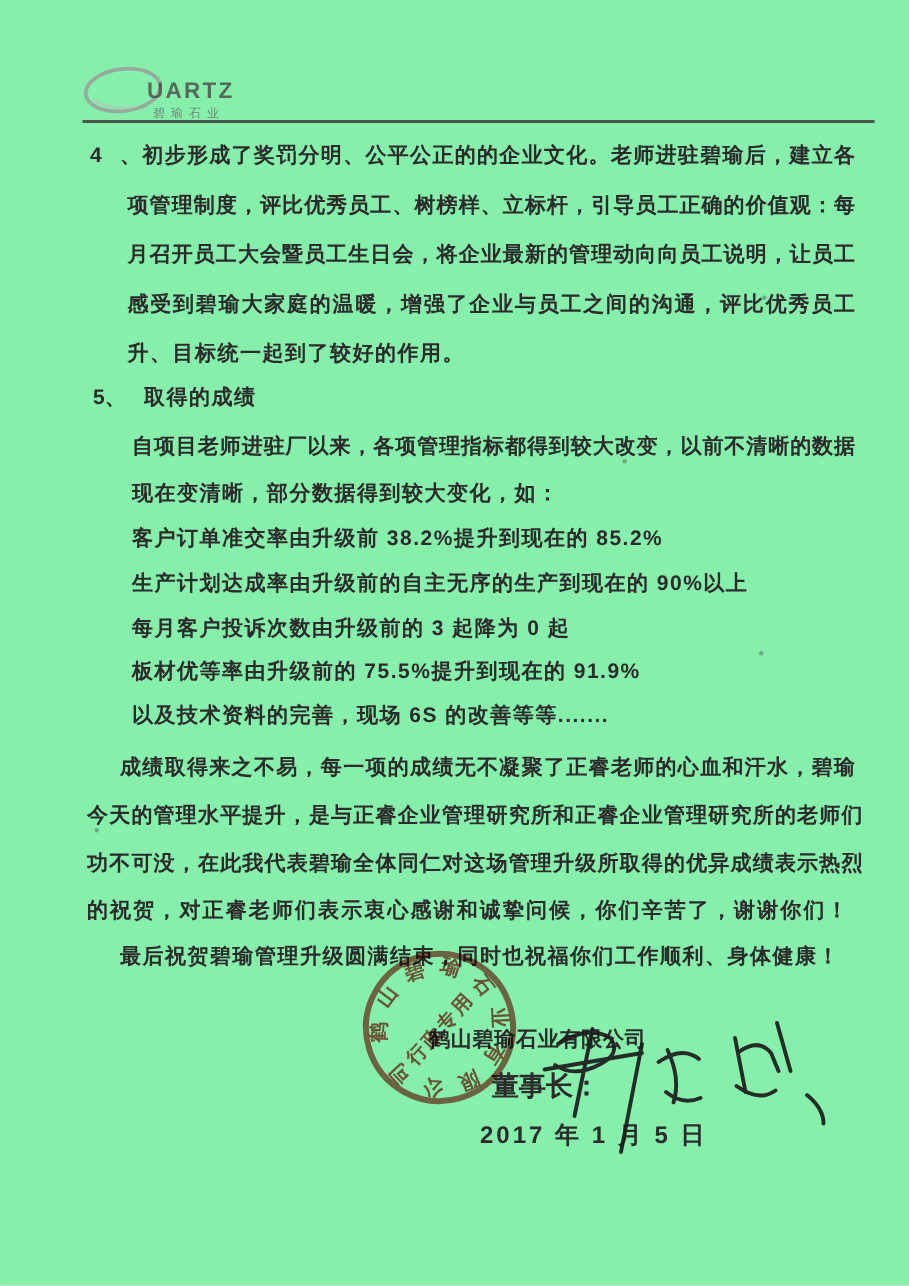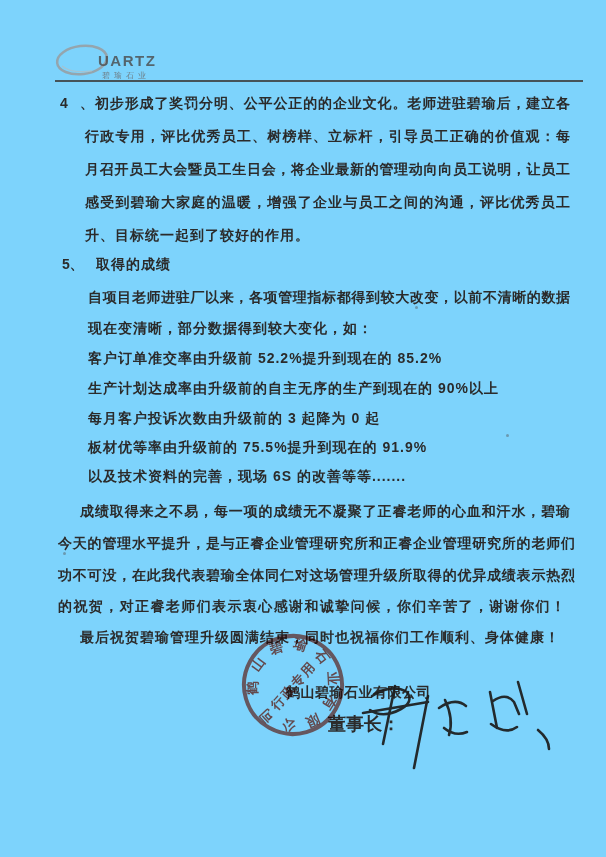--- a/index.html
+++ b/index.html
@@ -1,19 +1,19 @@
 <!DOCTYPE html>
 <html><head>
 <meta charset="utf-8">
 <style>
   html,body{margin:0;padding:0;}
   body{background:#e8e8e6;font-family:"Liberation Sans",sans-serif;}
   .page{
     position:relative;width:606px;height:857px;margin:0 auto;
-    background:#7dd3fc;overflow:hidden;
+    background:#86efac;overflow:hidden;
     box-shadow:0 0 4px rgba(0,0,0,.15);
   }
   
   .logo{position:absolute;left:50px;top:38px;width:160px;height:48px;}
   .logo-ellipse{position:absolute;left:4px;top:4px;}
   .logo-brand{
     position:absolute;left:48px;top:14px;font-size:15px;color:#4a4a4a;
     letter-spacing:1.5px;font-weight:600;opacity:.8;
   }
   .logo-sub{
@@ -58,44 +58,45 @@
       <ellipse cx="28" cy="18" rx="25" ry="14" fill="none" stroke="#9a9a9a" stroke-width="2.5" transform="rotate(-7 28 18)" opacity=".8"></ellipse>
       <path d="M8,24 q10,8 30,5" fill="none" stroke="#bbb" stroke-width="1.5" opacity=".6"></path>
     </svg>
     <div class="logo-brand">UARTZ</div>
     <div class="logo-sub">碧瑜石业</div>
   </div>
 
   <div class="rule"></div>
 
   <div class="ln just" style="left:60px;top:93px;width:510px"><span class="num">4、</span><span>初步形成了奖罚分明、公平公正的的企业文化。老师进驻碧瑜后，建立各</span></div>
-  <div class="ln just" style="left:85px;top:126px;width:485px">行政专用，评比优秀员工、树榜样、立标杆，引导员工正确的价值观：每</div>
+  <div class="ln just" style="left:85px;top:126px;width:485px">项管理制度，评比优秀员工、树榜样、立标杆，引导员工正确的价值观：每</div>
   <div class="ln just" style="left:85px;top:159px;width:485px">月召开员工大会暨员工生日会，将企业最新的管理动向向员工说明，让员工</div>
   <div class="ln just" style="left:85px;top:192px;width:485px">感受到碧瑜大家庭的温暖，增强了企业与员工之间的沟通，评比优秀员工</div>
   <div class="ln" style="left:85px;top:225px">升、目标统一起到了较好的作用。</div>
 
   <div class="ln" style="left:62px;top:254px"><span class="num">5、</span><span>取得的成绩</span></div>
 
   <div class="ln" style="left:88px;top:318px">现在变清晰，部分数据得到较大变化，如：</div>
   <div class="ln just" style="left:88px;top:287px;width:482px">自项目老师进驻厂以来，各项管理指标都得到较大改变，以前不清晰的数据</div>
 
-  <div class="ln" style="left:88px;top:348px">客户订单准交率由升级前 52.2%提升到现在的 85.2%</div>
+  <div class="ln" style="left:88px;top:348px">客户订单准交率由升级前 38.2%提升到现在的 85.2%</div>
   <div class="ln" style="left:88px;top:378px">生产计划达成率由升级前的自主无序的生产到现在的 90%以上</div>
   <div class="ln" style="left:88px;top:408px">每月客户投诉次数由升级前的 3 起降为 0 起</div>
   <div class="ln" style="left:88px;top:437px">板材优等率由升级前的 75.5%提升到现在的 91.9%</div>
   <div class="ln" style="left:88px;top:466px">以及技术资料的完善，现场 6S 的改善等等.......</div>
 
   <div class="ln just" style="left:80px;top:501px;width:490px">成绩取得来之不易，每一项的成绩无不凝聚了正睿老师的心血和汗水，碧瑜</div>
   <div class="ln just" style="left:58px;top:533px;width:517px">今天的管理水平提升，是与正睿企业管理研究所和正睿企业管理研究所的老师们</div>
   <div class="ln just" style="left:58px;top:565px;width:517px">功不可没，在此我代表碧瑜全体同仁对这场管理升级所取得的优异成绩表示热烈</div>
   <div class="ln just" style="left:58px;top:596px;width:507px">的祝贺，对正睿老师们表示衷心感谢和诚挚问候，你们辛苦了，谢谢你们！</div>
   <div class="ln" style="left:80px;top:627px">最后祝贺碧瑜管理升级圆满结束，同时也祝福你们工作顺利、身体健康！</div>
 
   <div class="company">鹤山碧瑜石业有限公司</div>
   <div class="signer">董事长：</div>
+  <div class="docdate">2017 年 1 月 5 日</div>
 
   <svg class="stamp" viewBox="0 0 130 130">
     <circle cx="65" cy="65" r="49" fill="none" stroke="#bf3b2f" stroke-width="4" opacity=".9"></circle>
     <defs>
       <path id="ringPath" d="M 65,65 m -36,0 a 36,36 0 1,1 72,0 a 36,36 0 1,1 -72,0"></path>
     </defs>
     <text font-size="13.5" font-weight="700" fill="#bf3b2f" letter-spacing="8.5" font-family="Liberation Sans, sans-serif">
       <textPath href="#ringPath" startOffset="0">鹤山碧瑜石业有限公司</textPath>
     </text>
     <text x="65" y="70" font-size="13" font-weight="700" fill="#bf3b2f" letter-spacing="2" text-anchor="middle" transform="rotate(-32 65 65)" font-family="Liberation Sans, sans-serif">行政专用</text>

